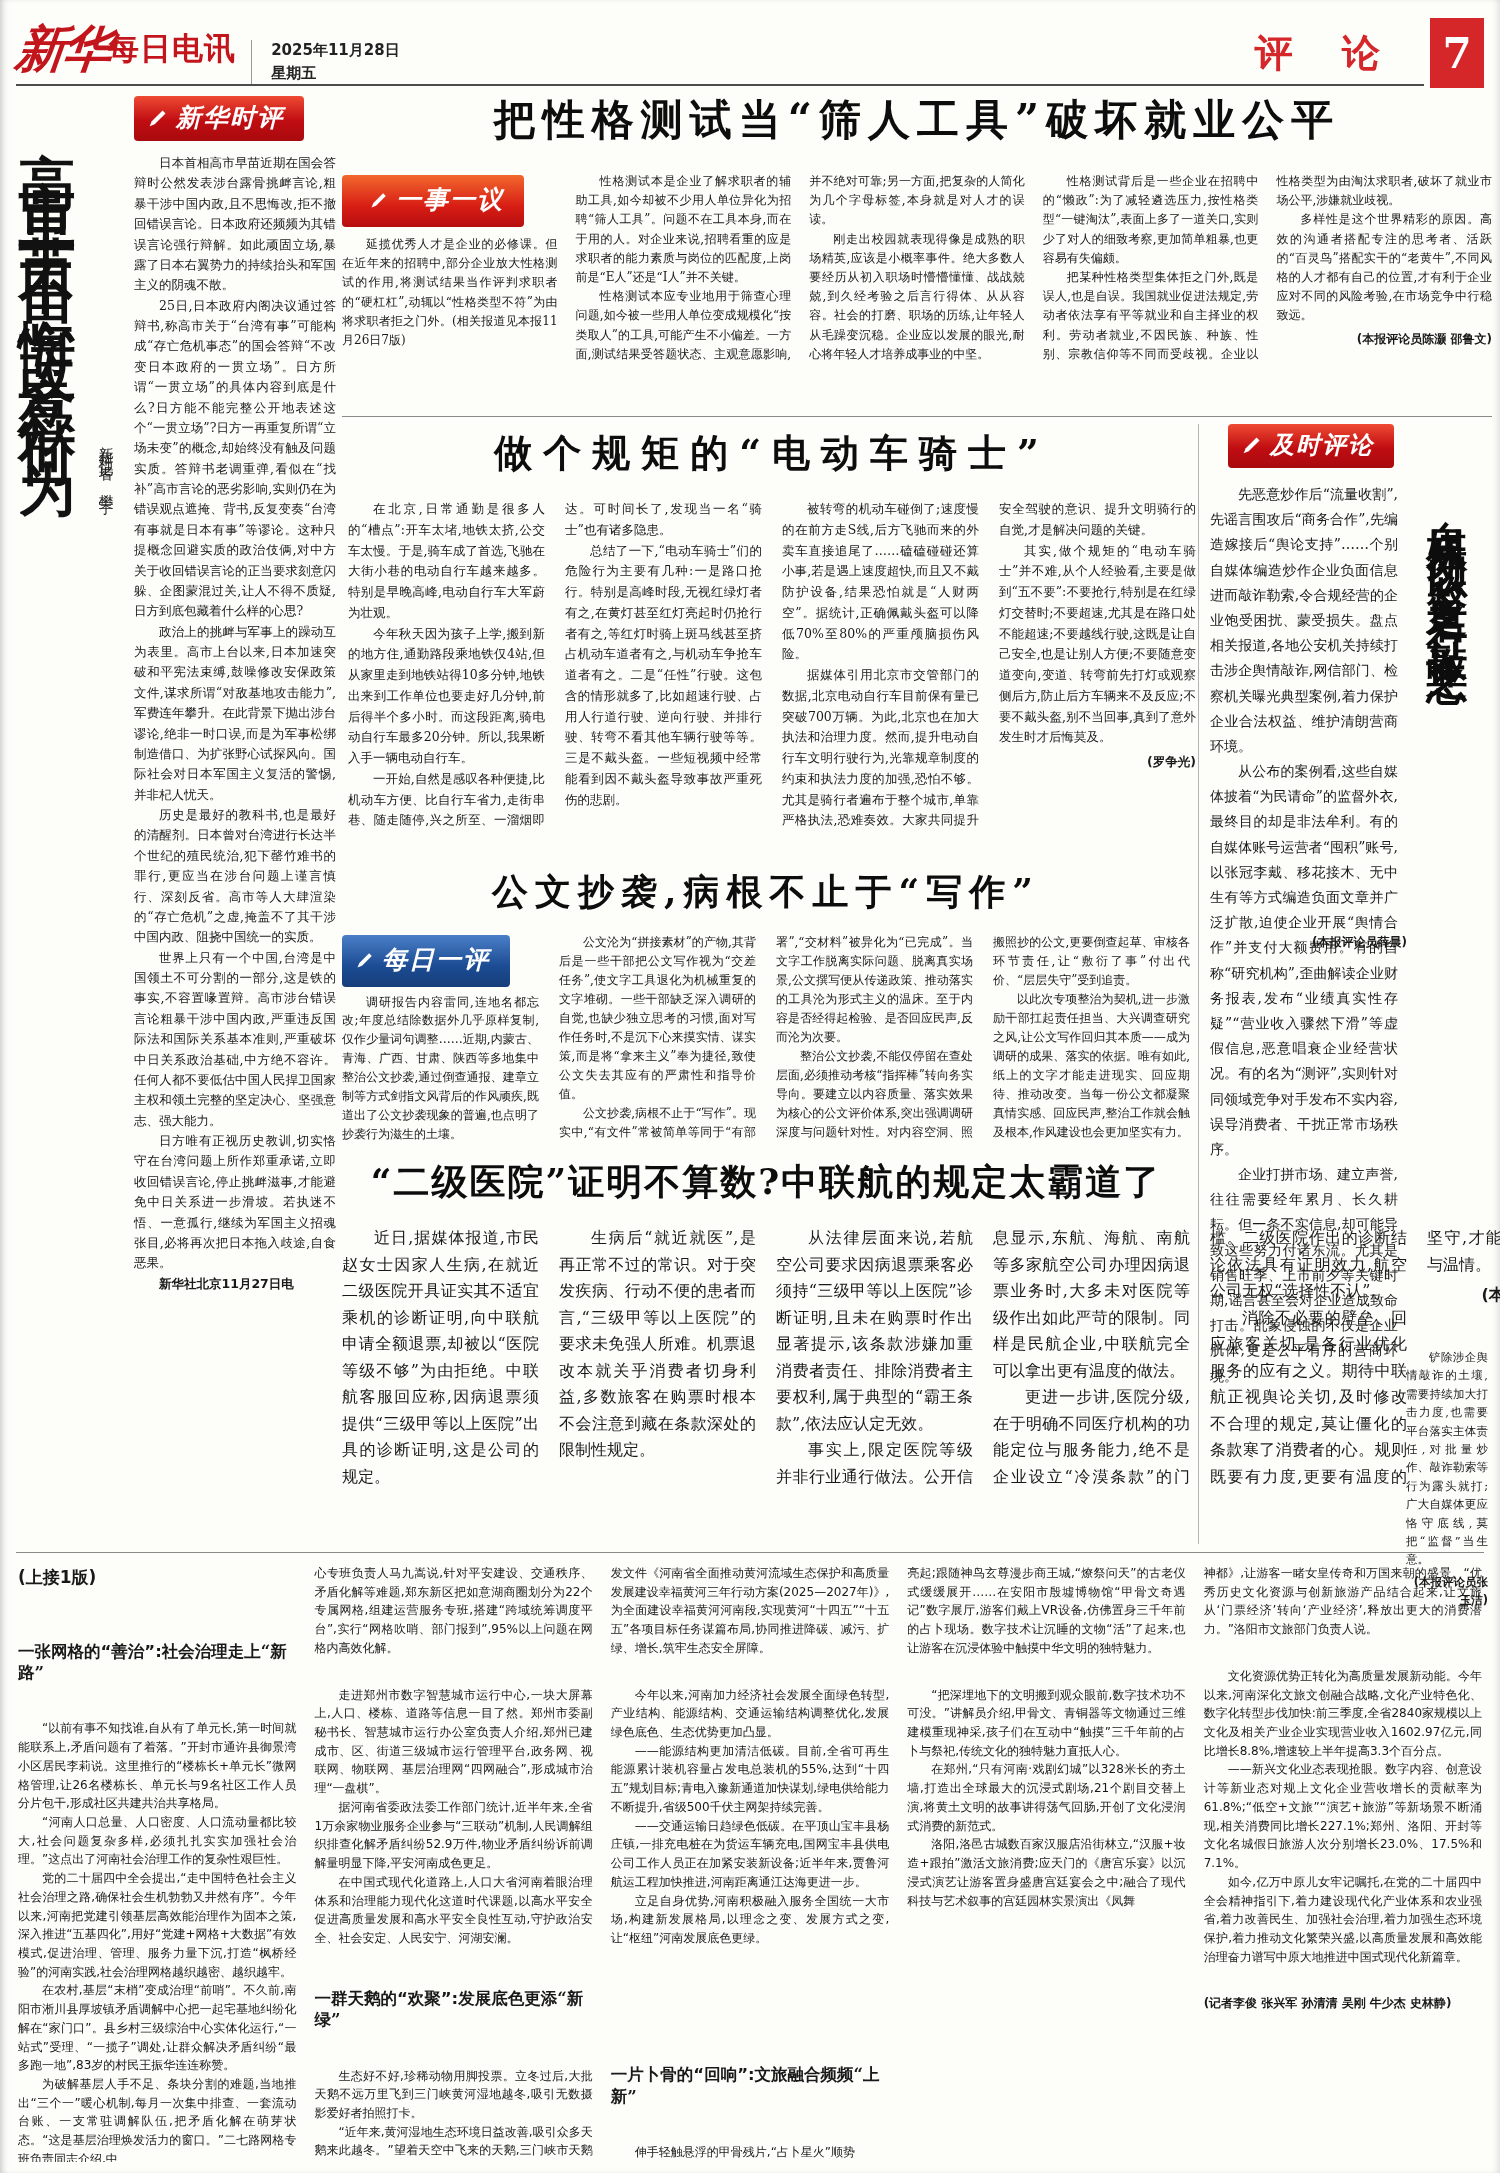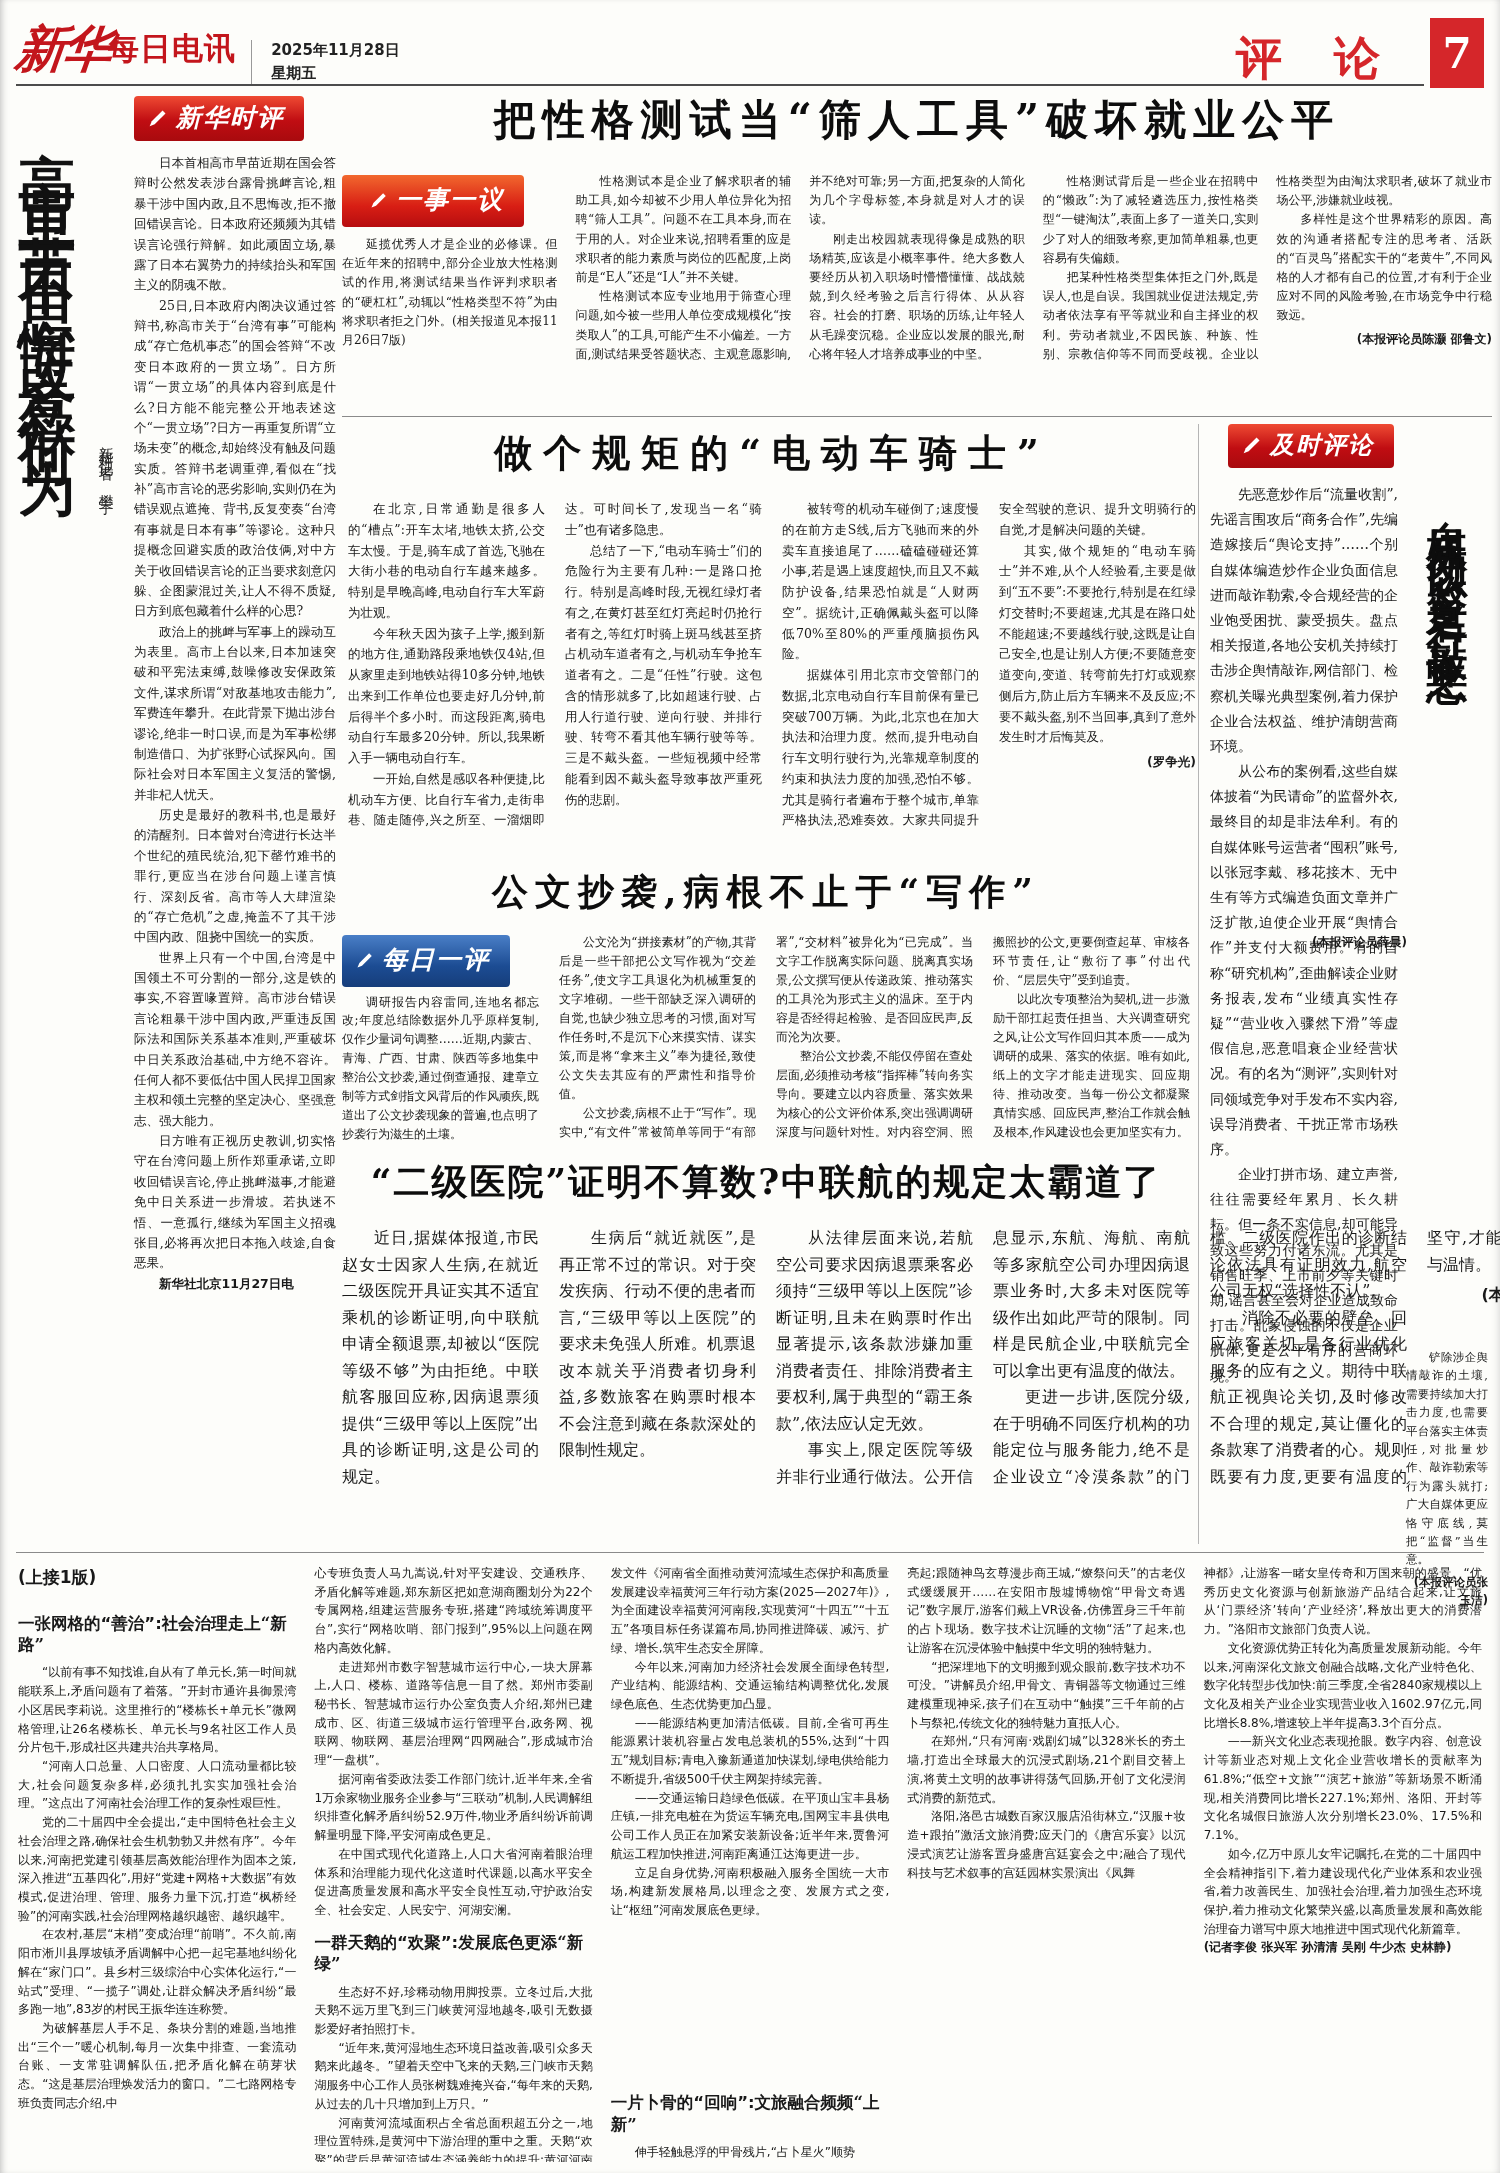--- a/index.html
+++ b/index.html
@@ -10,21 +10,21 @@
 #page{position:absolute;inset:0;box-shadow:inset 6px 0 8px -6px #aaa, inset -6px 0 8px -6px #ccc;}
 
 
 #hdr{position:absolute;top:16px;left:16px;width:1468px;height:66px;}
 .logo-script{font-size:50px;font-weight:bold;font-style:italic;color:var(--red);
   font-family:"DejaVu Serif",serif;letter-spacing:-4px;transform:skewX(-6deg);display:inline-block;}
 .logo-rest{font-size:31px;font-weight:900;color:var(--red);letter-spacing:1px;position:relative;top:-7px;}
 .hdr-div{display:inline-block;width:1px;height:44px;background:#999;margin:0 14px 0 10px;vertical-align:middle;}
 .hdr-date{display:inline-block;vertical-align:middle;font-family:"DejaVu Sans","Liberation Sans",sans-serif;
   font-weight:bold;font-size:15px;line-height:1.5;color:#222;}
-#sec-name{position:absolute;right:86px;top:12px;font-size:46px;font-weight:900;color:var(--pagered);
+#sec-name{position:absolute;right:86px;top:12px;font-size:38px;font-weight:900;color:var(--pagered);
   letter-spacing:18px;font-family:"DejaVu Serif",serif;}
 #pagebox{position:absolute;right:0;top:2px;width:54px;height:70px;background:var(--pagered);
   color:#fff;font-weight:bold;font-size:42px;display:flex;align-items:center;justify-content:center;
   font-family:"DejaVu Serif",serif;}
 #hdr-rule{position:absolute;top:84px;left:16px;width:1408px;border-bottom:2px solid #4c4c4c;}
 
 
 .banner{display:inline-flex;align-items:center;gap:8px;color:#fff;font-weight:900;font-style:italic;
   font-size:25px;letter-spacing:2px;padding:5px 20px 7px 14px;border-radius:4px;
   font-family:"DejaVu Sans","Liberation Sans",sans-serif;position:relative;}
@@ -78,21 +78,21 @@
 #rtext{width:188px;font-size:14px;line-height:1.8;}
 #rright{width:82px;position:relative;}
 #rvhead{writing-mode:vertical-rl;text-orientation:upright;font-size:41px;font-weight:900;line-height:1;
   letter-spacing:9px;height:852px;margin:6px auto 0;color:#0d0d0d;}
 #rtail{font-size:11.5px;line-height:1.6;margin-top:8px;}
 
 
 #rule-bot{position:absolute;left:16px;top:1552px;width:1468px;border-bottom:1px solid #8a8a8a;}
 #bottom{position:absolute;left:18px;top:1564px;width:1464px;height:598px;display:flex;gap:18px;
   font-family:"DejaVu Sans","Liberation Sans",sans-serif;font-size:12px;line-height:1.56;overflow:hidden;}
-.bcol{flex:1;display:flex;flex-direction:column;}
+.bcol{flex:1;display:flex;flex-direction:column;gap:28px;}
 .bnote{font-weight:900;font-size:17px;margin:0 0 10px;}
 .bsub{margin:12px 0 8px;font-size:16.5px;font-weight:900;line-height:1.3;}
 .bsub .p2{font-family:"DejaVu Serif","Liberation Serif",serif;}
 .push{margin-top:auto;}
 .credit{font-weight:900;text-align:justify;margin:0;text-indent:0;}
 </style>
 </head>
 <body>
 
 <div id="page">

